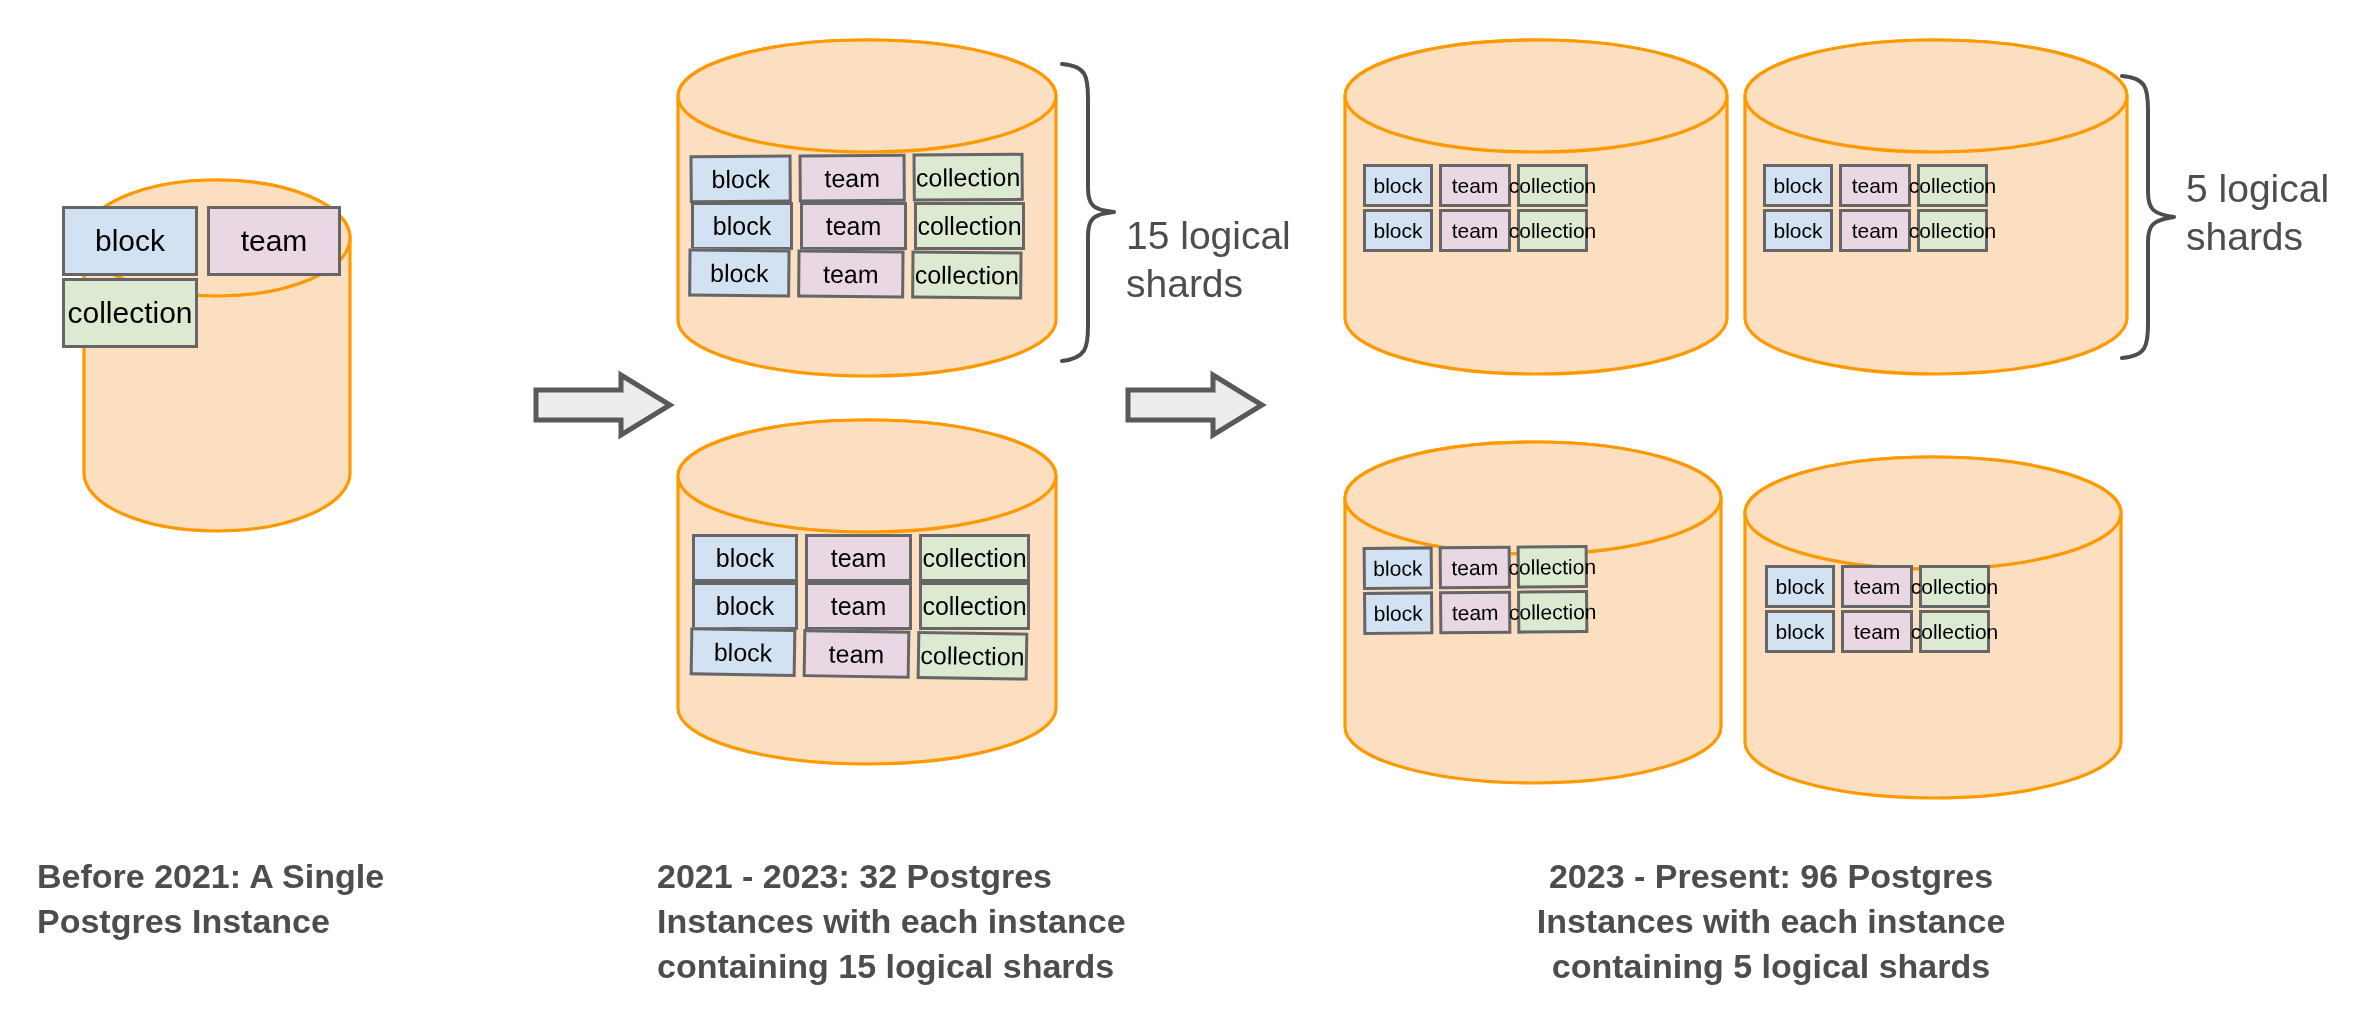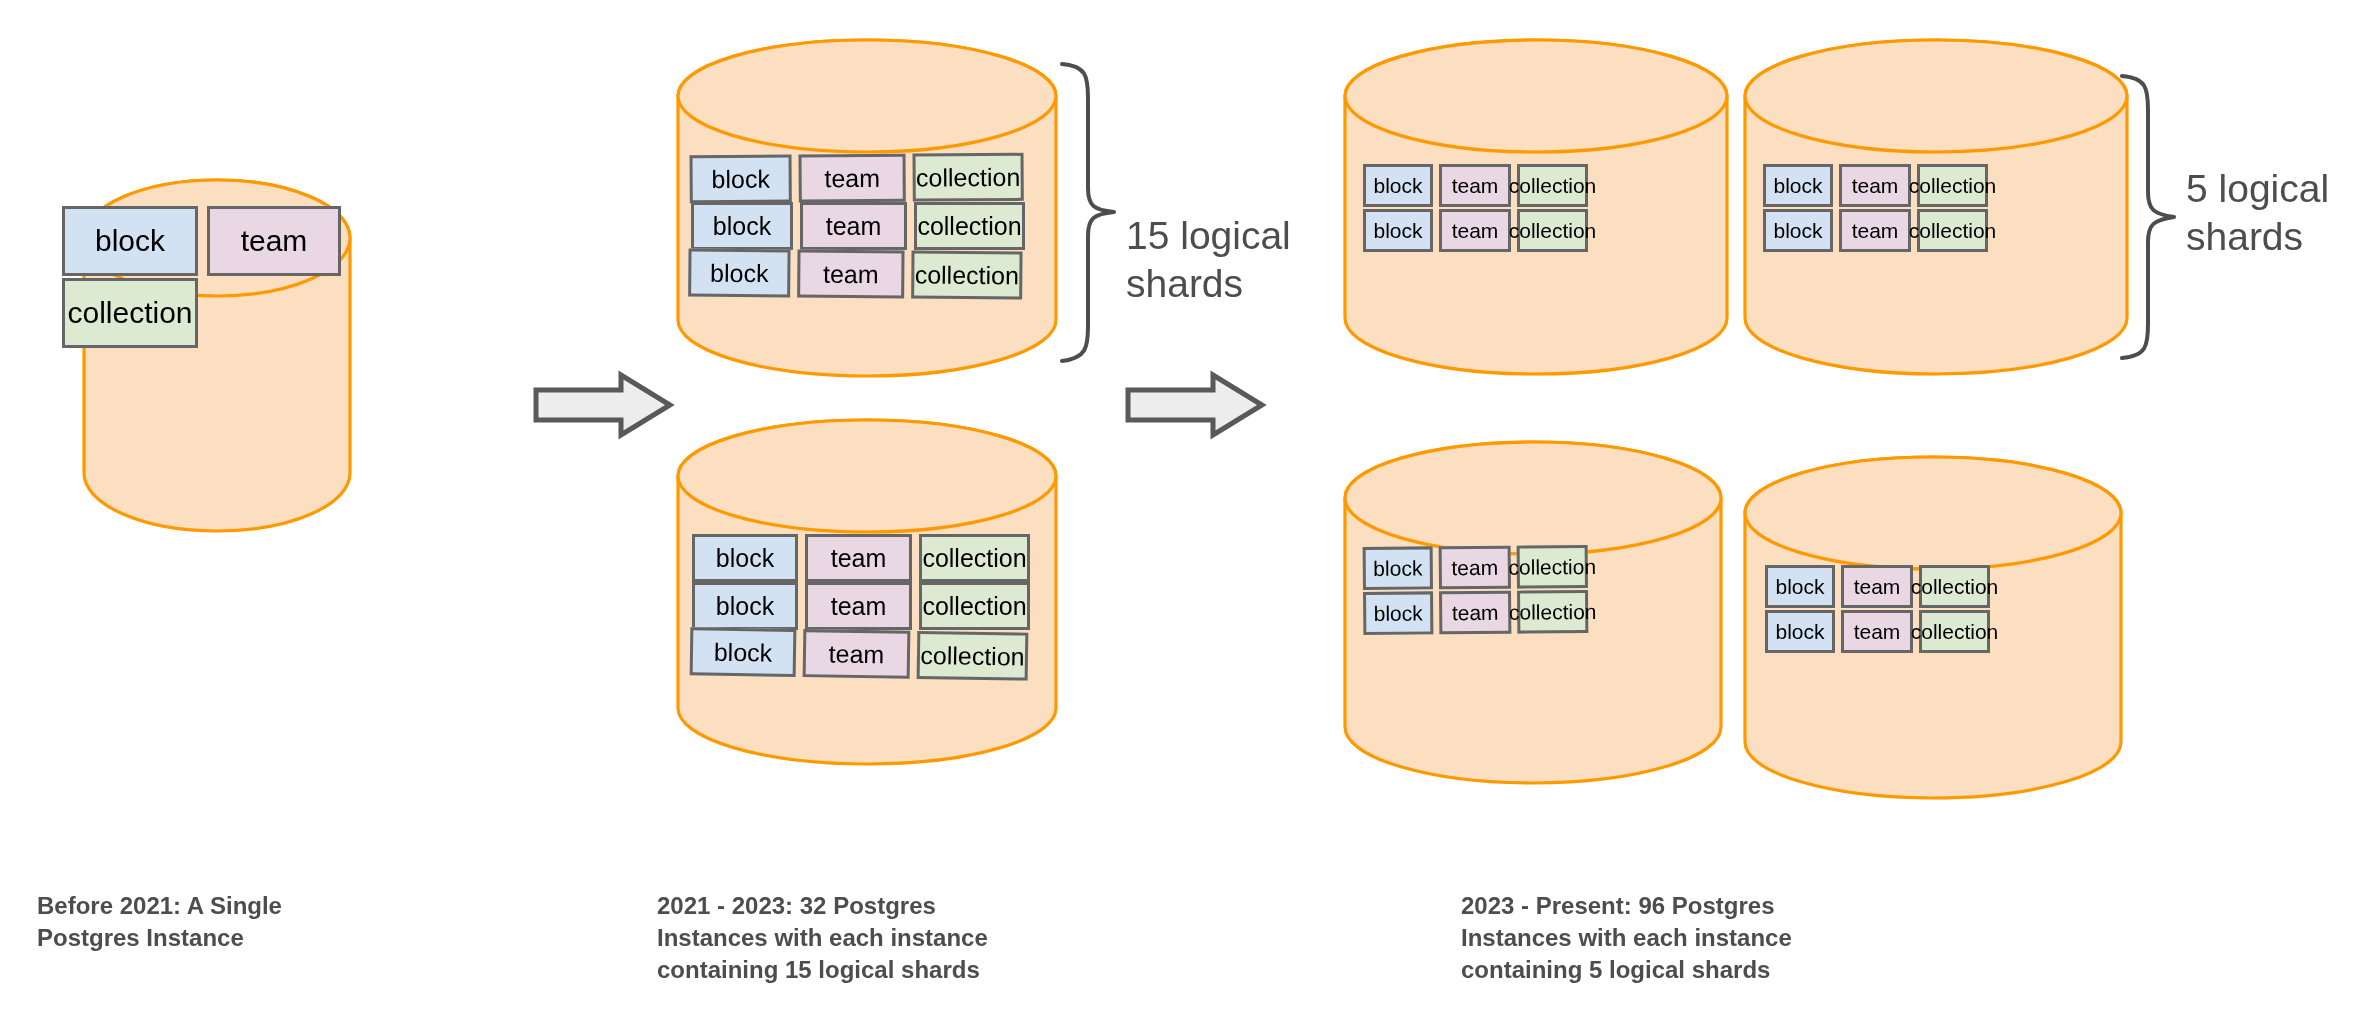--- a/index.html
+++ b/index.html
@@ -82,24 +82,23 @@
     line-height: 1.22;
     font-weight: 400;
     white-space: pre-line;
   }
 
   
   .caption {
     position: absolute;
     color: #4d4d4d;
     font-weight: bold;
-    font-size: 24px;
+    font-size: 34px;
     line-height: 1.33;
     white-space: pre-line;
-    margin-top: 36px;
   }
 </style>
 </head>
 <body>
 
 <div class="stage">
 
   <div class="cyl" style="left:82px; top:178px; width:270px; height:355px;">
     <div class="body">
       <svg viewBox="0 0 270 355" preserveAspectRatio="none" aria-hidden="true">
@@ -284,17 +283,17 @@
 
   <div class="brace" style="left:2118px; top:72px; width:60px; height:290px;">
     <svg viewBox="0 0 60 290" preserveAspectRatio="none" aria-hidden="true">
       <path d="M4,4 C28,6 30,16 30,38 L30,120 C30,138 36,142 56,145
                C36,148 30,152 30,170 L30,252 C30,274 28,284 4,286" fill="none" stroke="#4d4d4d" stroke-width="4" stroke-linecap="round" stroke-linejoin="round"></path>
     </svg>
   </div>
   <div class="brace-label" style="left:2186px; top:165px; width:200px;">5 logical
 shards</div>
 
-  <div class="caption" style="left:1461px; top:854px; width:620px;">2023 - Present: 96 Postgres
+  <div class="caption" style="left:1461px; top:854px; width:620px;text-align:center;">2023 - Present: 96 Postgres
 Instances with each instance
 containing 5 logical shards</div>
 
 </div>
 
 </body></html>

